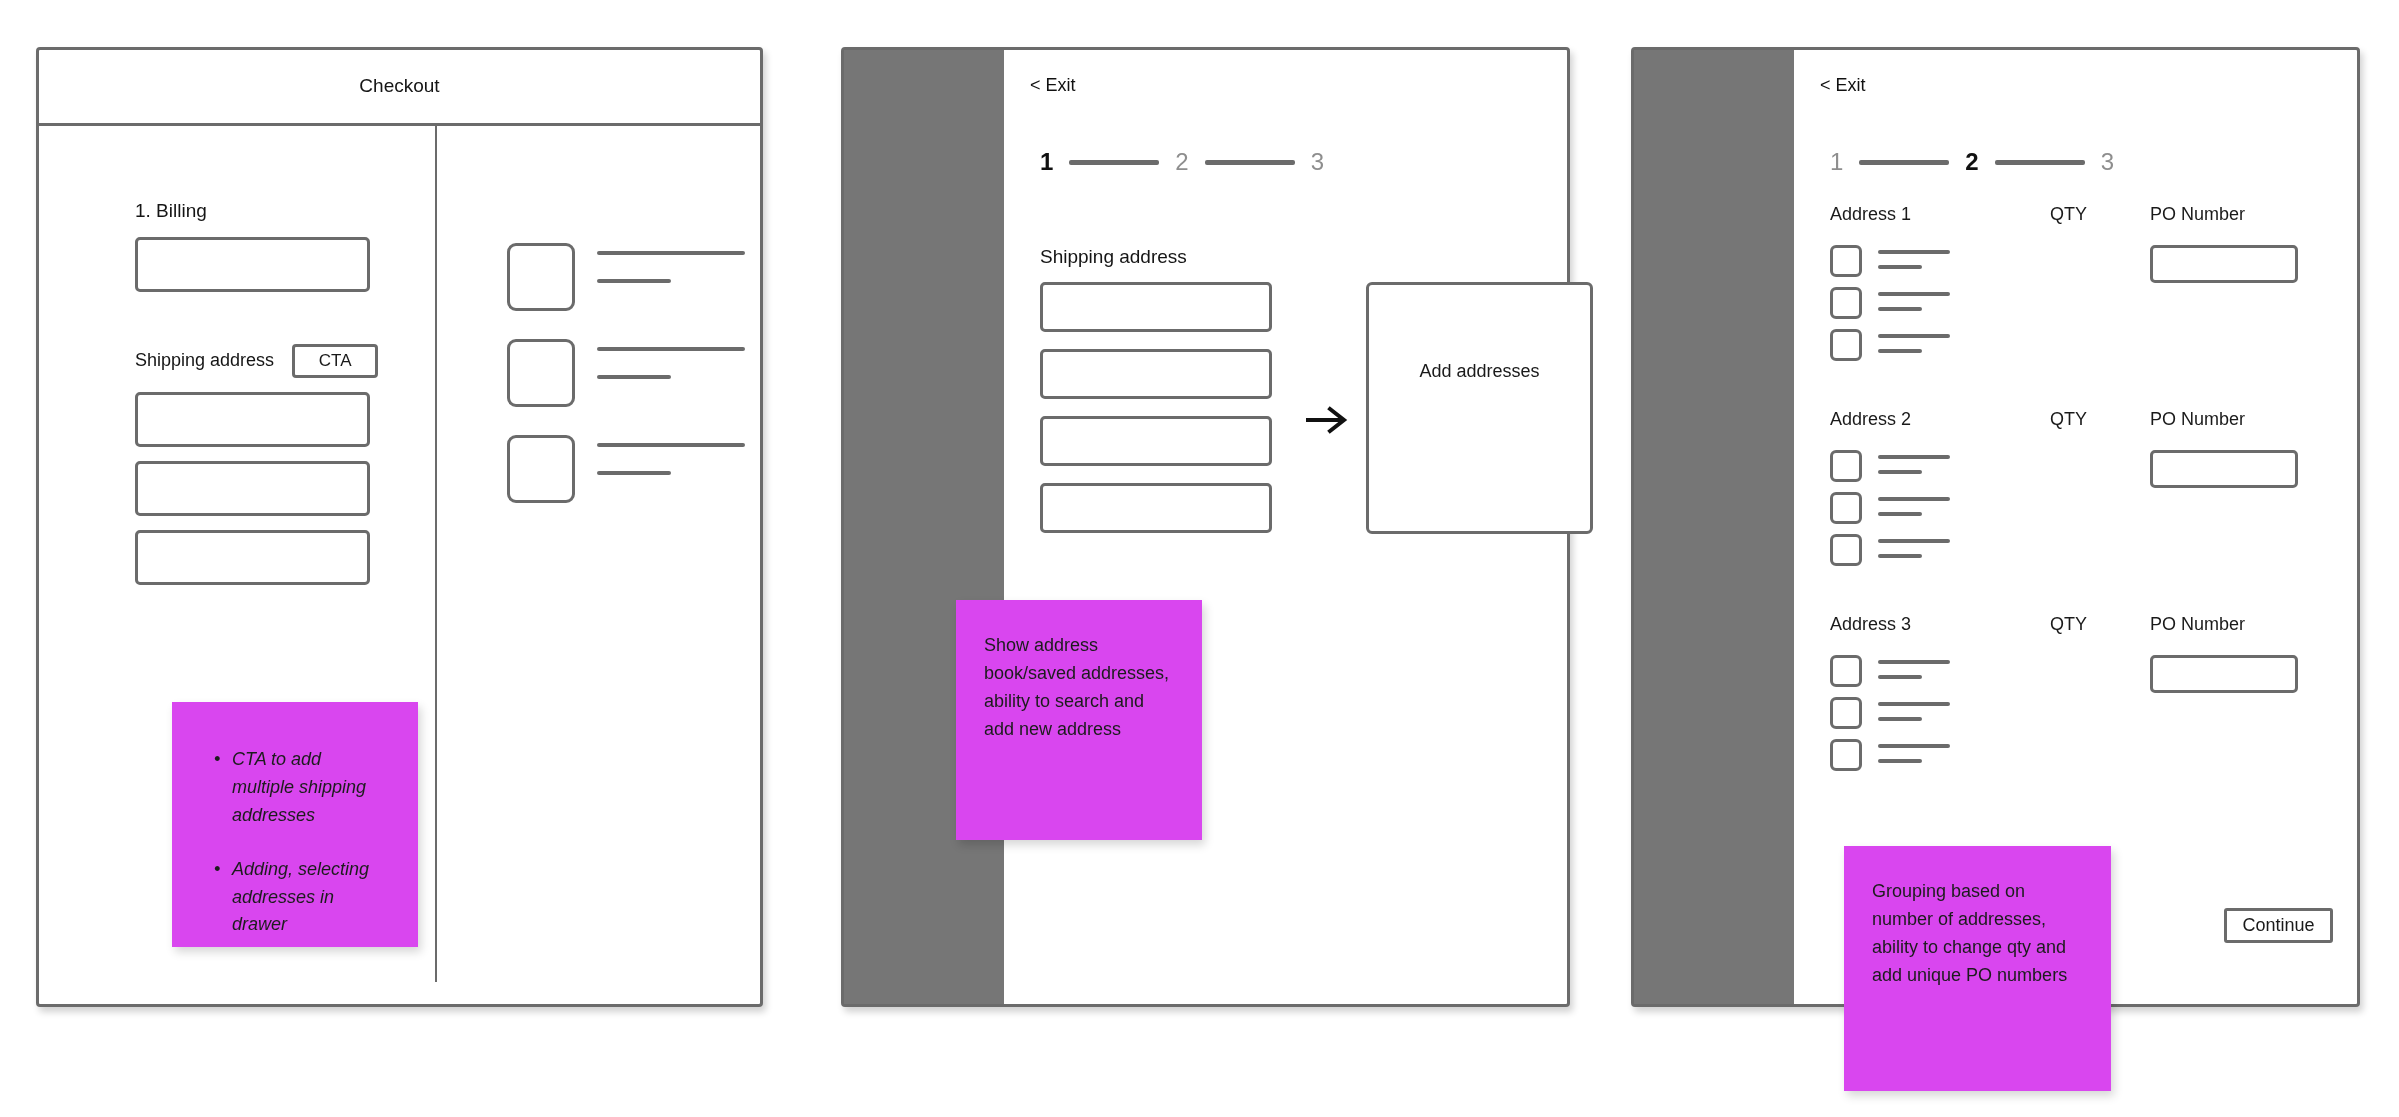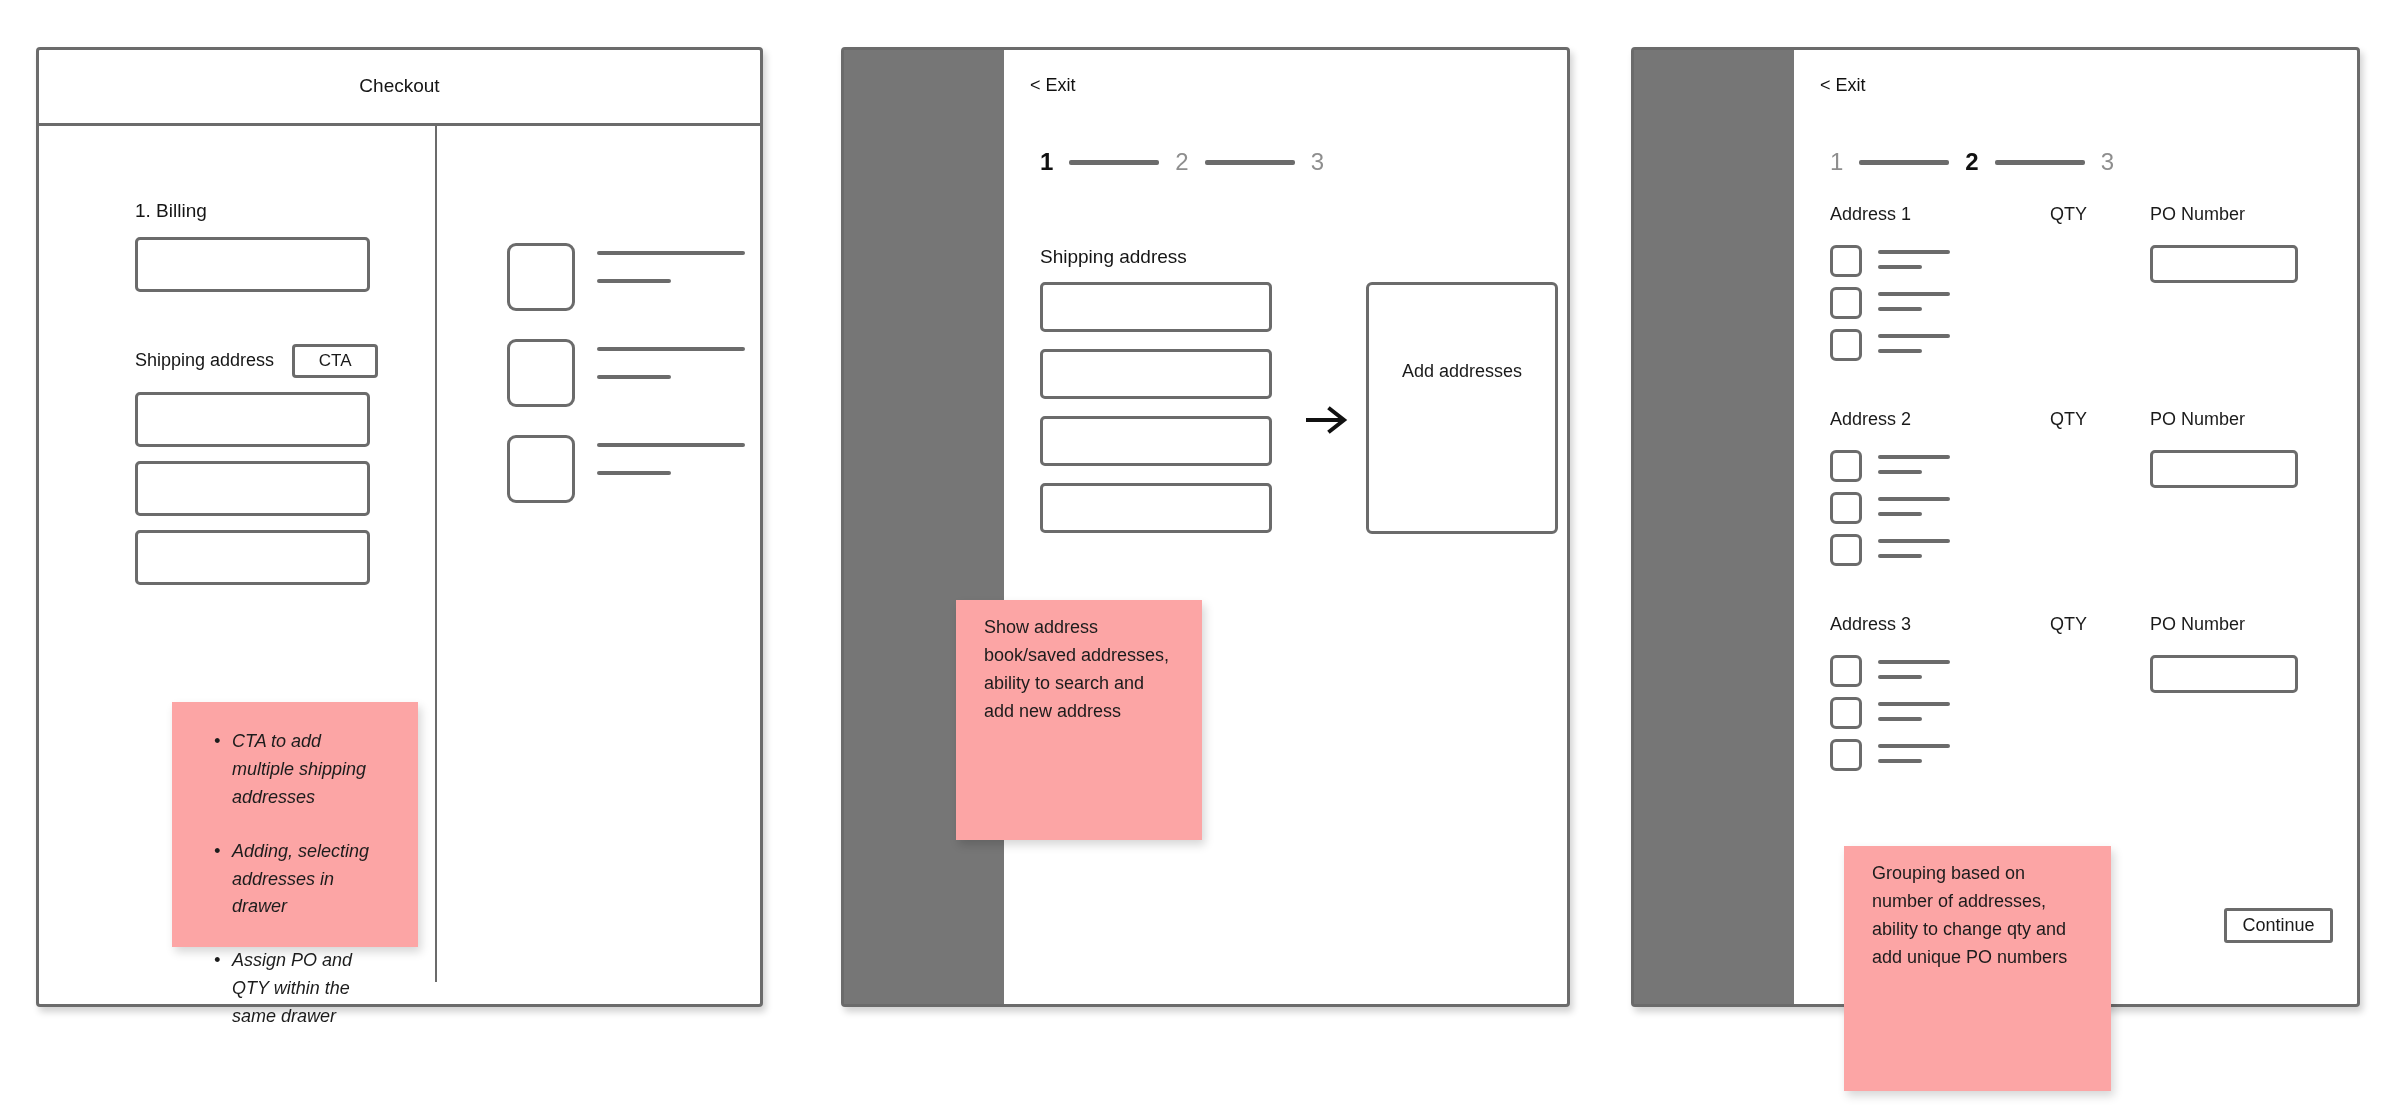--- a/index.html
+++ b/index.html
@@ -38,24 +38,24 @@
     height: 4px;
   }
   .lbl {
     font-size: 18px;
     color: #151515;
     white-space: nowrap;
     line-height: 1.2;
   }
   .note {
     position: absolute;
-    background: #fca5a5;
+    background: #d946ef;
     box-shadow: 3px 5px 9px rgba(0,0,0,0.16);
     box-sizing: border-box;
-    padding: 14px 24px 20px 28px;
+    padding: 32px 24px 20px 28px;
   }
   .note p {
     margin: 0;
     font-size: 18px;
     line-height: 1.55;
     color: #1c1c1c;
   }
   .note ul {
     margin: 12px;
     padding: 0 0 0 20px;
@@ -137,21 +137,21 @@
   #panel-drawer-add { left: 841px; width: 729px; }
   #p2-heading { position: absolute; left: 36px; top: 196px; font-size: 19px; }
   #p2-stepper { left: 36px; top: 100px; }
   #p2-fields { position: absolute; left: 36px; top: 232px; }
   .p2-input { width: 232px; height: 50px; margin-bottom: 17px; }
   #p2-arrow {
     position: absolute; left: 300px; top: 355px;
     width: 44px; height: 30px;
   }
   #p2-dropzone {
-    position: absolute; left: 362px; top: 232px; width: 192px; height: 252px;
+    position: absolute; left: 362px; top: 232px; width: 227px; height: 252px;
     border-radius: 6px;
     display: flex; align-items: flex-start; justify-content: center;
     padding-top: 76px;
     font-size: 18px;
     box-sizing: border-box;
   }
   #note-drawer-add { left: 956px; top: 600px; width: 246px; height: 240px; }
 
   
   #panel-drawer-group { left: 1631px; width: 729px; }
@@ -228,21 +228,20 @@
         <div class="wf-line"></div>
       </div>
     </div>
   </div>
 </div>
 
 <div class="note" id="note-checkout">
   <ul>
     <li>CTA to add multiple shipping addresses</li>
     <li>Adding, selecting addresses in drawer</li>
-    <li>Assign PO and QTY within the same drawer</li>
   </ul>
 </div>
 
 <div class="panel drawer-panel" id="panel-drawer-add">
   <div class="drawer-scrim"></div>
 
   <div class="drawer-body">
     <span class="exit-link">&lt; Exit</span>
 
     <div class="stepper" id="p2-stepper">

